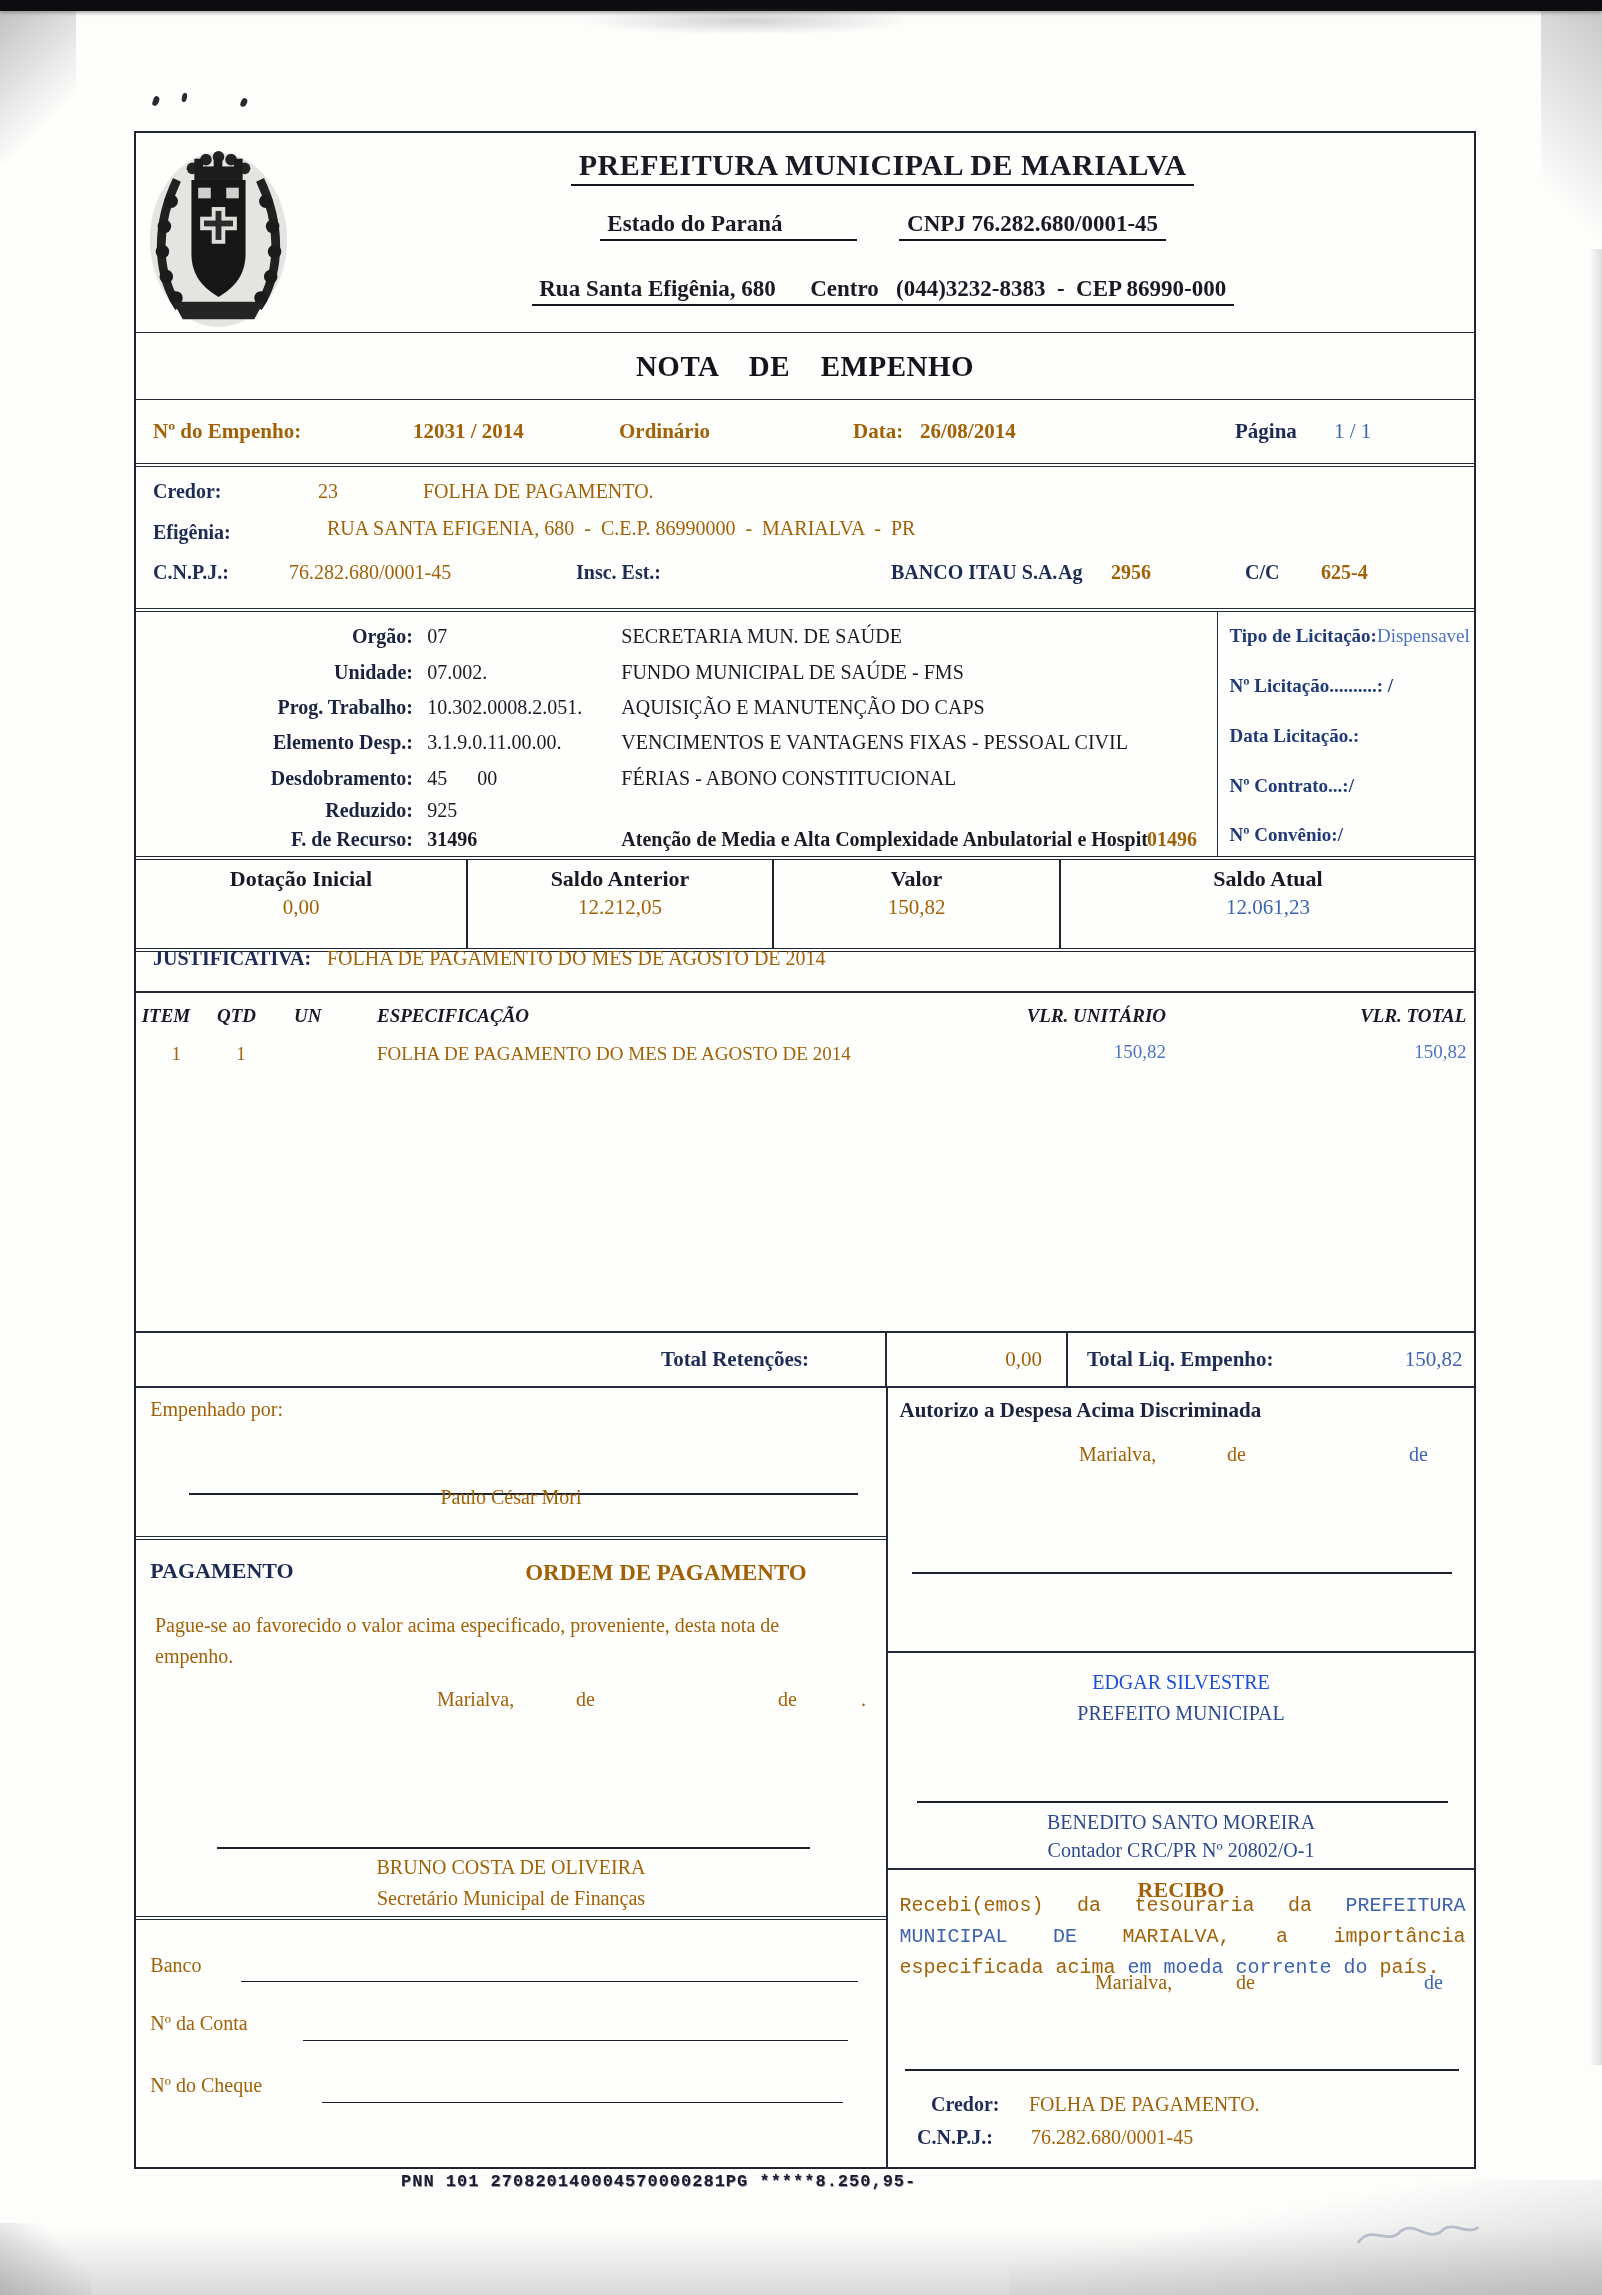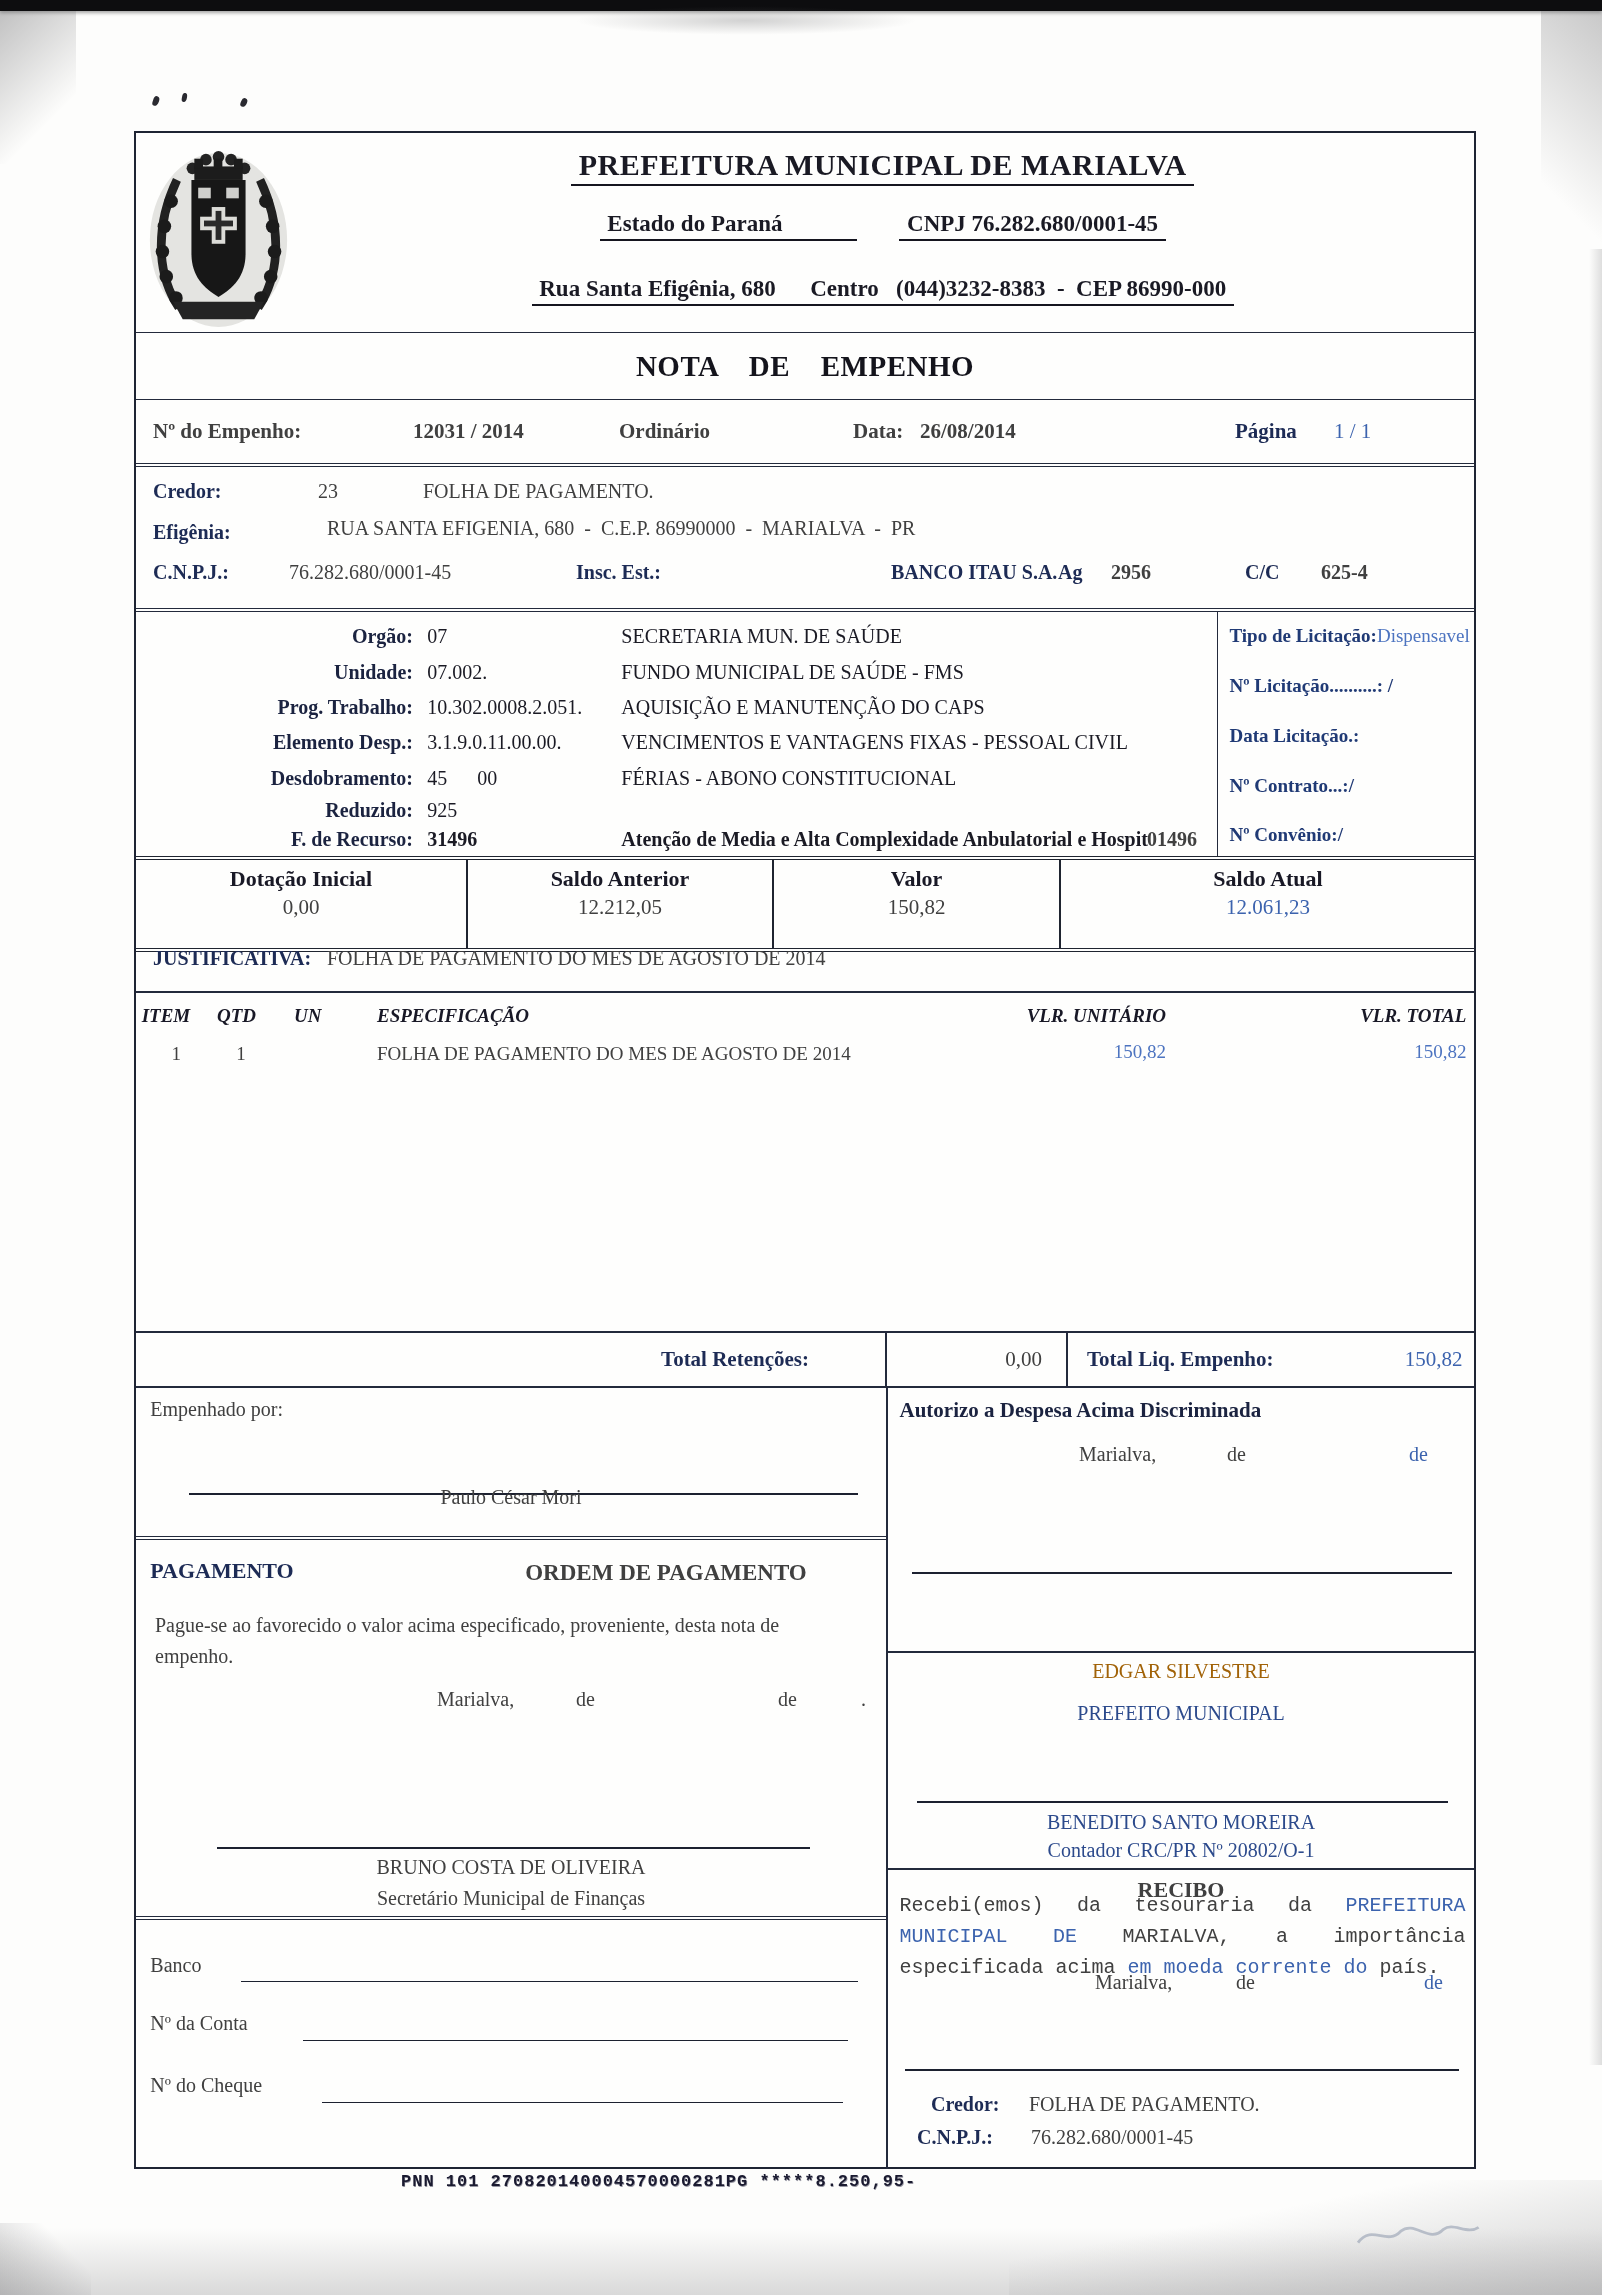--- a/index.html
+++ b/index.html
@@ -22,21 +22,21 @@
   .speck{position:absolute;background:#2a2a30;border-radius:50% 50% 60% 40%;}
   .speck1{left:153px;top:96px;width:5.7px;height:9.6px;transform:rotate(18deg);}
   .speck2{left:182px;top:93px;width:4.8px;height:8.6px;transform:rotate(10deg);}
   .speck3{left:241px;top:98px;width:5.7px;height:8.6px;transform:rotate(22deg);}
   
   .form{position:absolute;left:134px;top:131px;width:1338px;height:2034px;border:2.9px solid #1e2433;background:#fefefd;}
   .sec{position:absolute;left:0;width:1338px;box-sizing:border-box;}
   .abs{position:absolute;}
   .b{font-weight:bold;}
   .navy{color:#1d2b55;}
-  .dark{color:#404040;}
+  .dark{color:#a16207;}
   .blue{color:#3c63ae;}
   .lblue{color:#4d74c0;}
   .pre{white-space:pre;}
   .u{border-bottom:2.9px solid #15151f;padding:0 7.6px 1.9px 7.6px;display:inline-block;}
   
   #sec-header{top:0;height:199px;}
   .logo{position:absolute;left:9.6px;top:11.5px;width:145px;height:184px;}
   .htitles{position:absolute;left:167px;right:11.5px;top:0;text-align:center;}
   .h-title{position:absolute;left:0;right:0;top:15.3px;font-size:30px;font-weight:bold;letter-spacing:0.5px;}
   .h-sub{position:absolute;left:0;right:0;top:78px;font-size:23px;font-weight:bold;display:flex;justify-content:center;gap:42px;}
@@ -328,21 +328,21 @@
       <div class="rcol">
         <span class="abs b" style="left:11.5px;top:9.6px;color:#1b2340;font-size:21px;">Autorizo a Despesa Acima Discriminada</span>
         <div class="abs" style="left:0;top:55px;width:588px;height:29px;">
           <span class="abs dark" style="left:191px;">Marialva,</span>
           <span class="abs dark" style="left:339px;">de</span>
           <span class="abs blue" style="left:521px;">de</span>
         </div>
         <div class="sigline" style="left:24px;top:184px;width:540px;"></div>
         <div class="divs" style="top:263px;"></div>
 
-        <div class="cname" style="top:272px;color:#a16207;">EDGAR SILVESTRE</div>
+        <div class="cname" style="top:283px;color:#1d4ed8;">EDGAR SILVESTRE</div>
         <div class="cname" style="top:314px;color:#2c4a8c;">PREFEITO MUNICIPAL</div>
         <div class="sigline" style="left:29px;top:413px;width:531px;"></div>
         <div class="cname" style="top:423px;color:#2c4a8c;">BENEDITO SANTO MOREIRA</div>
         <div class="cname" style="top:451px;color:#2c4a8c;">Contador CRC/PR Nº 20802/O-1</div>
         <div class="divs" style="top:480px;"></div>
 
         <div class="cname b dark" style="top:489px;font-size:22px;">RECIBO</div>
         <div class="abs" style="left:11.5px;top:502px;width:566px;text-align:justify;line-height:1.55;font-family:Liberation Mono, monospace;">
           <span class="dark">Recebi(emos)  da  tesouraria  da  </span><span class="blue">PREFEITURA  MUNICIPAL  DE</span><span class="dark"> MARIALVA, a importância especificada acima </span><span class="blue">em moeda corrente do</span><span class="dark"> país.</span>
         </div>

